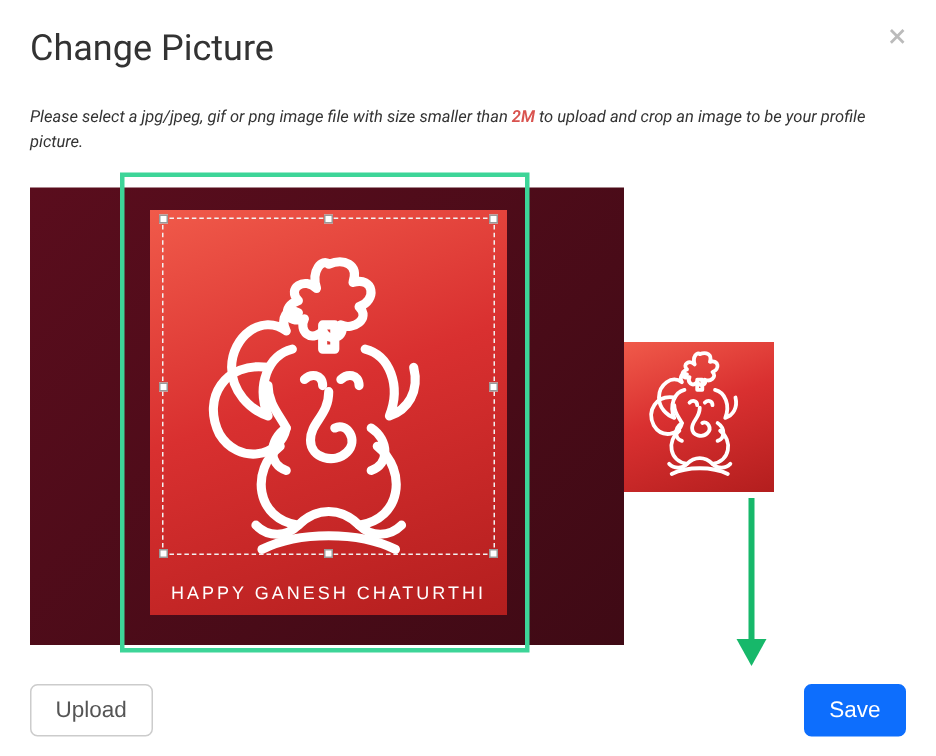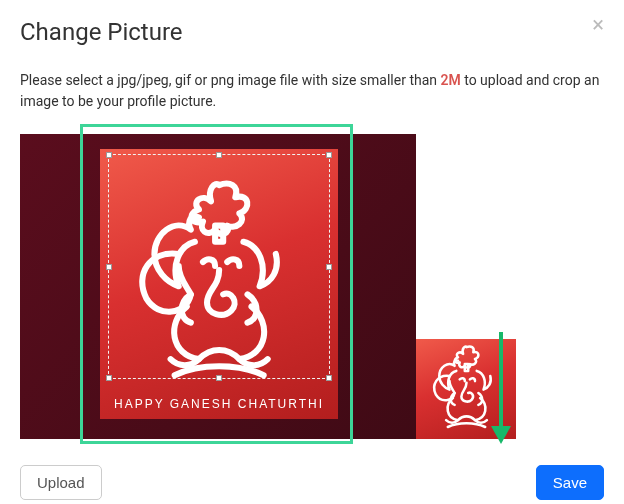--- a/index.html
+++ b/index.html
@@ -26,32 +26,33 @@
     cursor: pointer;
     line-height: 1;
   }
   h2.title {
     font-size: 24px;
     font-weight: 400;
     margin: 0 0 24px 0;
     color: #333;
   }
   .instructions {
-    font-size: 14px;
+    font-size: 11px;
     line-height: 1.5;
     color: #333;
     margin-bottom: 22px;
+    font-style: italic;
   }
   .instructions .size-limit {
     color: #d9534f;
     font-weight: 600;
   }
   .content-row {
     display: flex;
-    align-items: flex-end;
+    align-items: center;
     margin-bottom: 22px;
   }
   .editor-wrap {
     position: relative;
     width: 396px;
     height: 305px;
     background: linear-gradient(135deg, #5a0d1d 0%, #3f0a15 100%);
   }
   .highlight-box {
     position: absolute;

